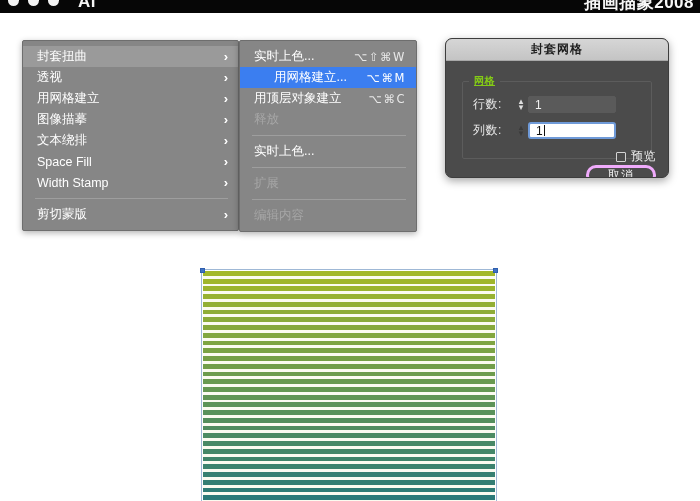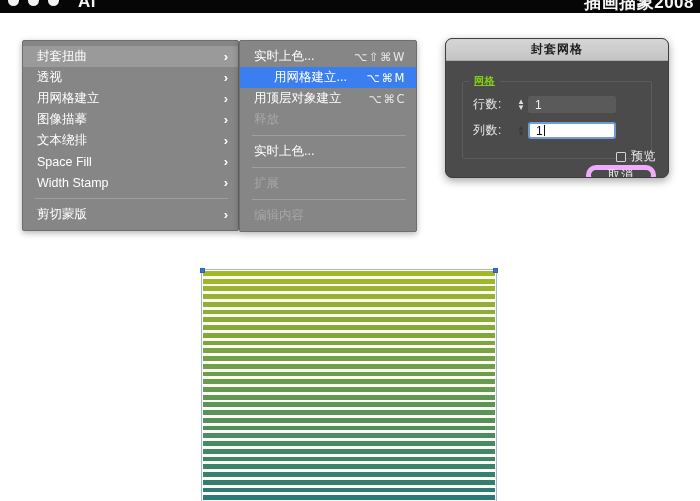--- a/index.html
+++ b/index.html
@@ -131,21 +131,21 @@
     display: flex; align-items: flex-end; flex-direction: column;
   }
   .checkbox-wrap { display: flex; align-items: center; gap: 5px; }
   .checkbox {
     width: 10px; height: 10px; border: 1px solid #d3d3d3; background: #4b4b4b;
     border-radius: 1px;
   }
   .checkbox-label { color: #ececec; font-size: 12px; letter-spacing: .5px; }
   .pill-btn {
     height: 20px; min-width: 70px; margin-left: 8px;
-    border: 5px solid #f0abfc; border-radius: 10px;
+    border: 3px solid #f0abfc; border-radius: 10px;
     background: transparent;
     color: #f2f2f2; font-size: 12px; letter-spacing: 1px;
     display: flex; align-items: center; justify-content: center;
     font-family: "Liberation Sans", sans-serif;
   }
   .pill-btn.primary { border-color: #ffffff; }
 
   
   #artwork {
     position: absolute; left: 203px; top: 271px; width: 292px; height: 232px;

